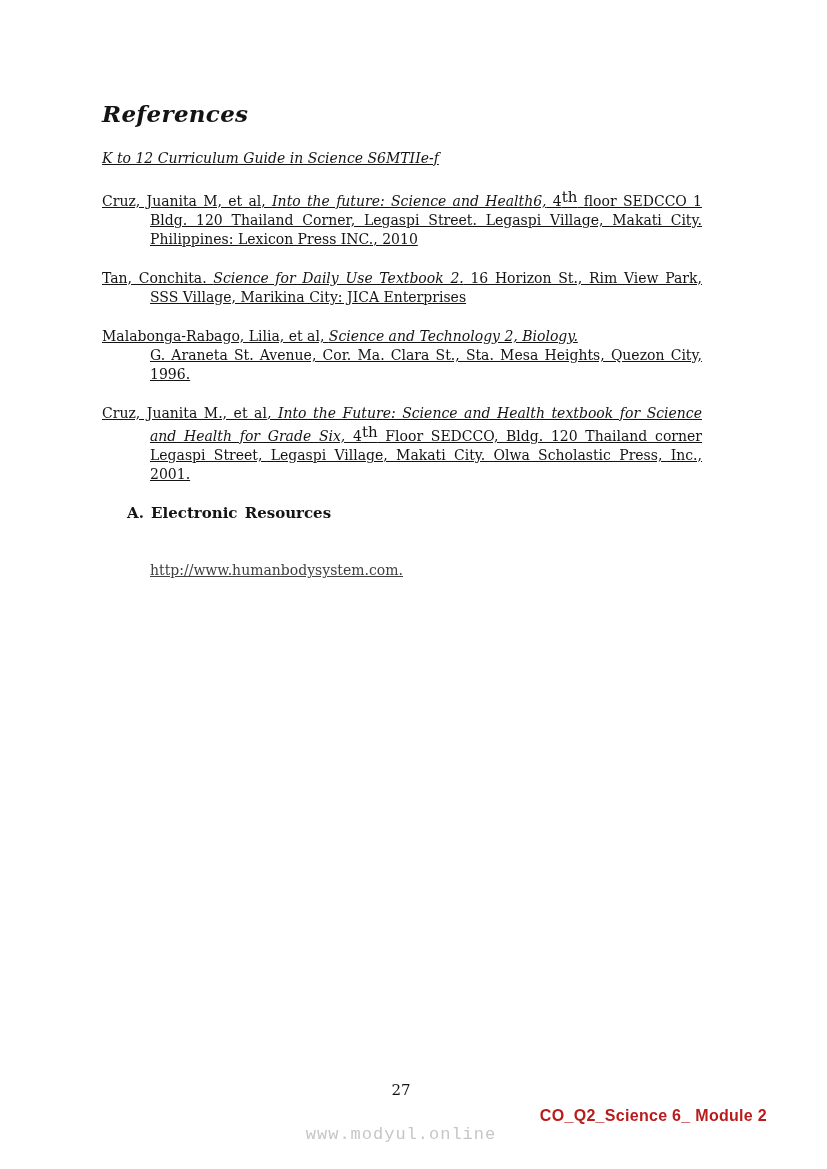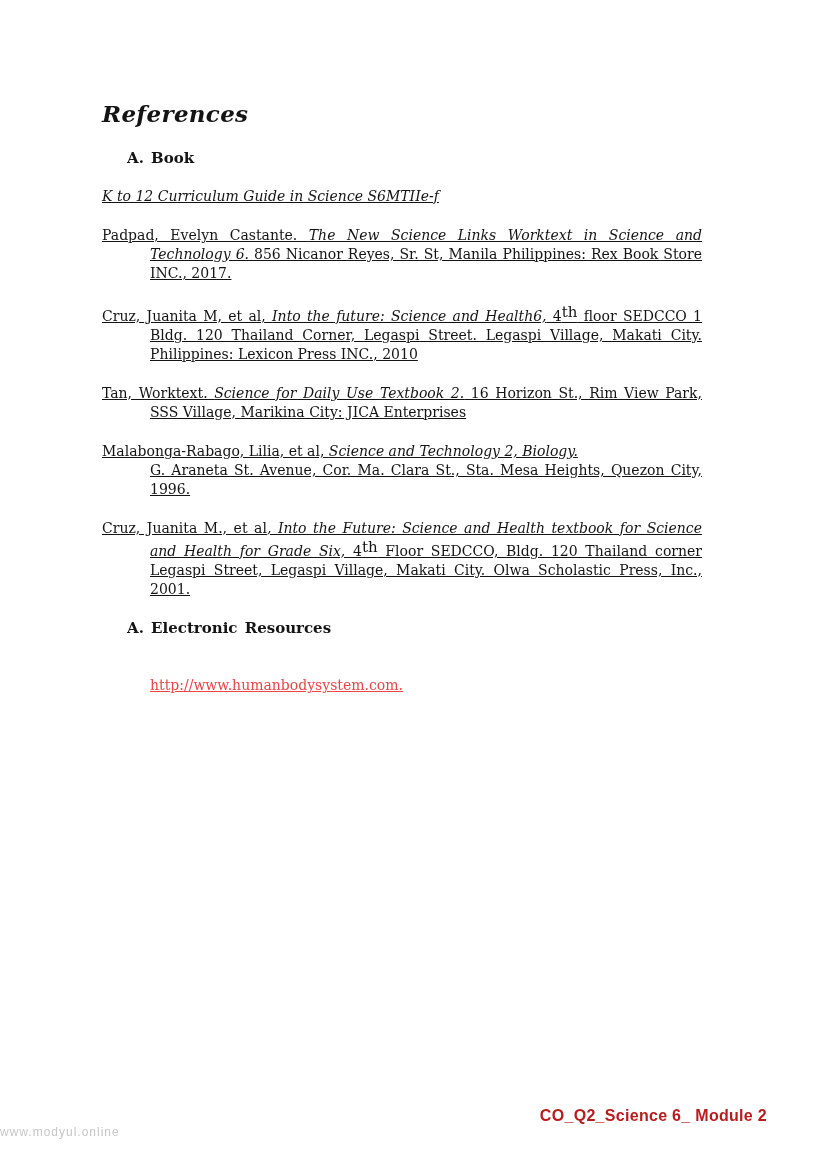--- a/index.html
+++ b/index.html
@@ -74,41 +74,41 @@
     font-weight: bold;
     font-size: 16px;
     letter-spacing: 0.3px;
     color: #b91c1c;
   }
   .watermark {
     position: absolute;
     left: 0;
     right: 0;
     top: 1125px;
-    font-family: Liberation Sans, sans-serif;
-    font-size: 12px;
+    text-align: center;
+    font-family: Liberation Mono, monospace;
+    font-size: 17px;
     letter-spacing: 1px;
   }
 </style>
 </head>
 <body>
 
 <div class="page" style="color: rgb(20, 20, 20);">
   <div class="content">
     <h1 class="doc-title">References</h1>
     <div>
-        <div class="section-heading">A. Book</div>
         <p class="entry"><span class="italic">K to 12 Curriculum Guide in Science S6MTIIe-f</span></p>
-        <p class="entry"><span class="normal">Padpad, Evelyn Castante. </span><span class="italic">The New Science Links Worktext in Science and Technology 6.</span><span class="normal"> 856 Nicanor Reyes, Sr. St, Manila Philippines: Rex Book Store INC., 2017.</span></p>
         <p class="entry"><span class="normal">Cruz, Juanita M, et al, </span><span class="italic">Into the future: Science and Health6,</span><span class="normal"> 4</span><span class="sup">th</span><span class="normal"> floor SEDCCO 1 Bldg. 120 Thailand Corner, Legaspi Street. Legaspi Village, Makati City. Philippines: Lexicon Press INC., 2010</span></p>
-        <p class="entry"><span class="normal">Tan, Worktext. </span><span class="italic">Science for Daily Use Textbook 2.</span><span class="normal"> 16 Horizon St., Rim View Park, SSS Village, Marikina City: JICA Enterprises</span></p>
+        <p class="entry"><span class="normal">Tan, Conchita. </span><span class="italic">Science for Daily Use Textbook 2.</span><span class="normal"> 16 Horizon St., Rim View Park, SSS Village, Marikina City: JICA Enterprises</span></p>
         <p class="entry"><span class="normal">Malabonga-Rabago, Lilia, et al, </span><span class="italic">Science and Technology 2, Biology.</span><br><span class="normal">G. Araneta St. Avenue, Cor. Ma. Clara St., Sta. Mesa Heights, Quezon City, 1996.</span></p>
         <p class="entry"><span class="normal">Cruz, Juanita M., et al</span><span class="italic">, Into the Future: Science and Health textbook for Science and Health for Grade Six, </span><span class="normal">4</span><span class="sup">th</span><span class="normal"> Floor SEDCCO, Bldg. 120 Thailand corner Legaspi Street, Legaspi Village, Makati City. Olwa Scholastic Press, Inc., 2001.</span></p>
         <div class="section-heading spaced-top">A. Electronic Resources</div>
-        <p class="entry"><br><a class="link" href="#" style="color: #ef4444;">http://www.humanbodysystem.com.</a></p>
+        <p class="entry"><br><a class="link" href="#" style="color: #404040;">http://www.humanbodysystem.com.</a></p>
       </div>
   </div>
 
+  <div class="page-number">27</div>
 
   <div class="module-label">CO_Q2_Science 6_ Module 2</div>
 
   <div class="watermark" style="color: rgb(198, 198, 198);">www.modyul.online</div>
 </div>
 
 </body></html>

